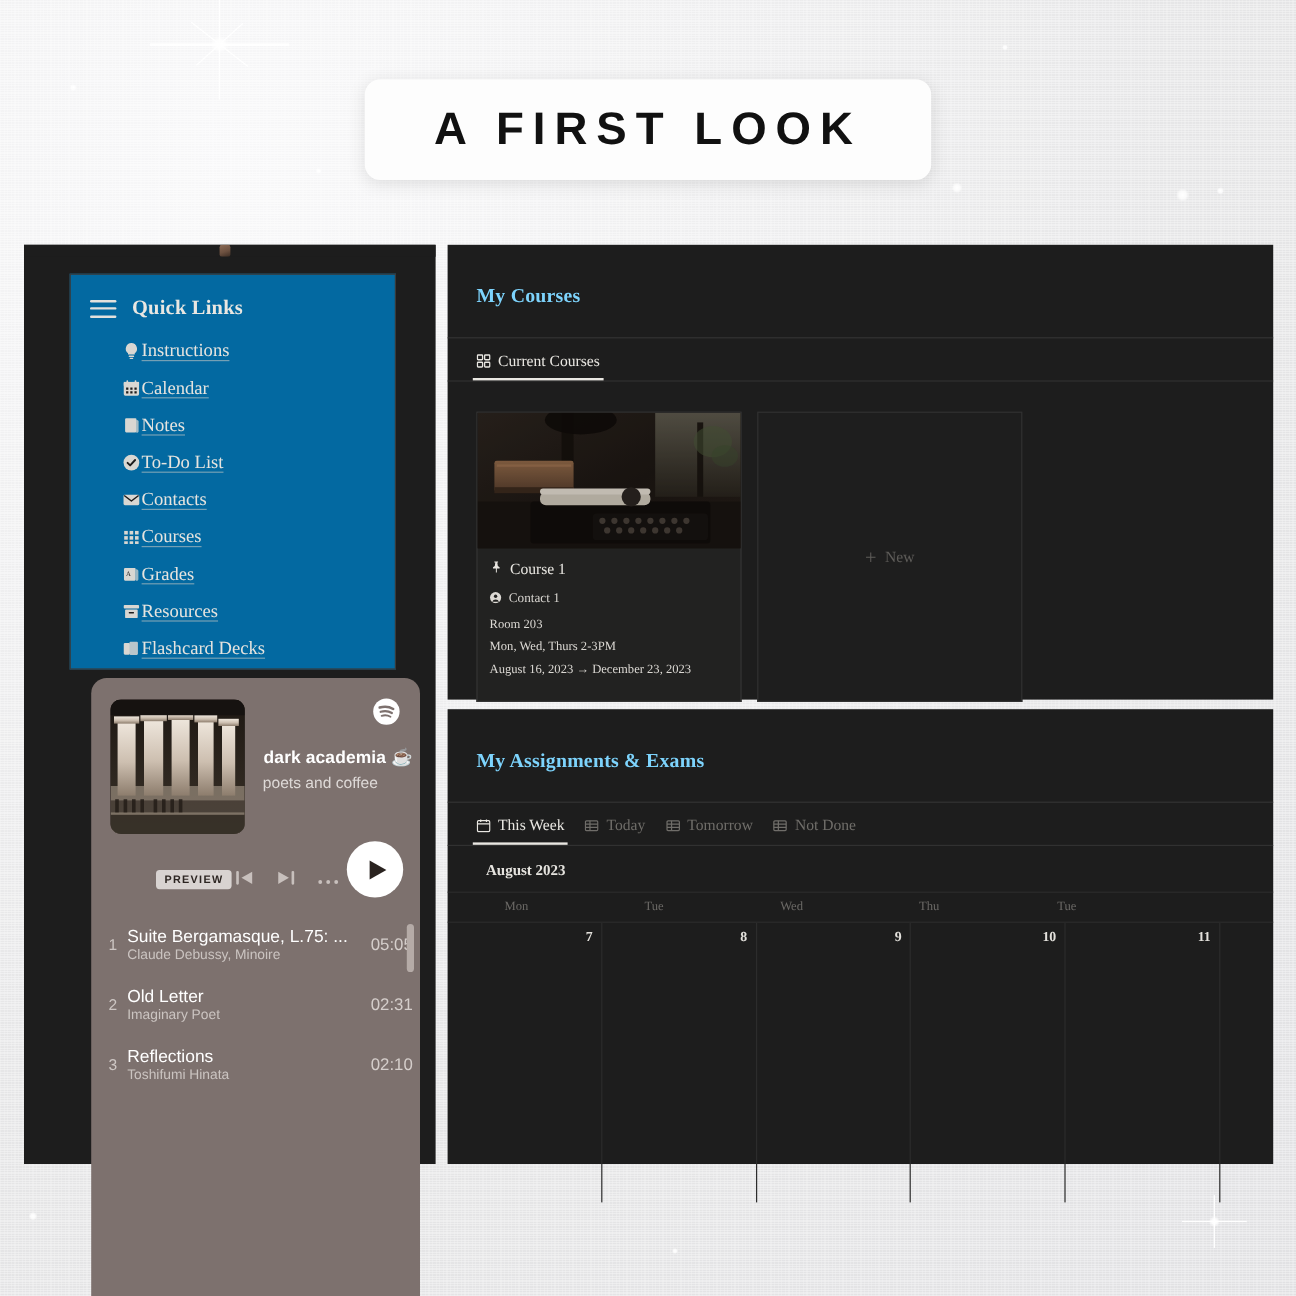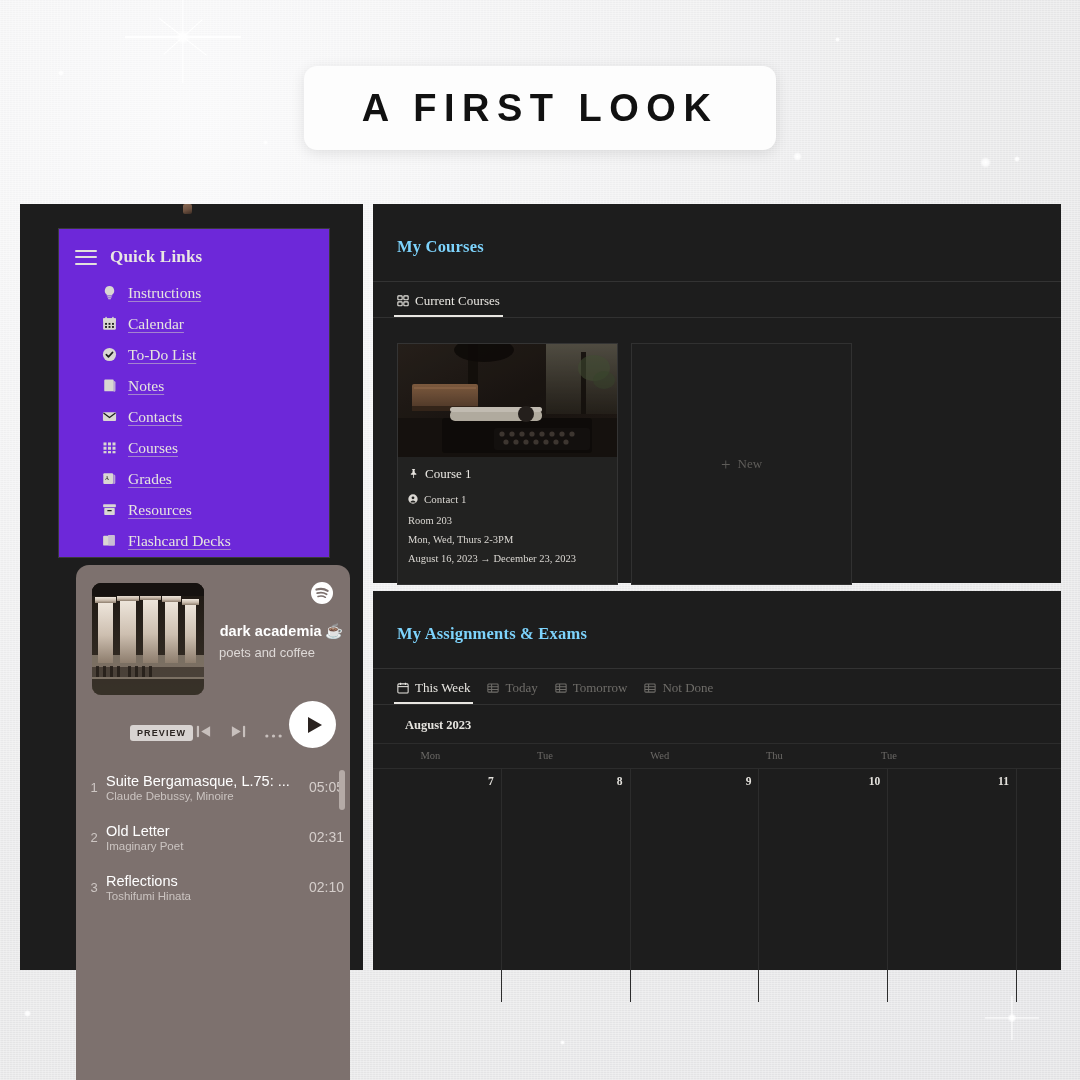--- a/index.html
+++ b/index.html
@@ -58,28 +58,28 @@
   }
   #left-cover i{
     position:absolute; left:163px; top:0px; width:9px; height:10px; display:block;
     background:linear-gradient(160deg,#8a6a55 0%, #6d5140 55%, #3b2c23 100%);
     border-radius:2px;
   }
 
   
   #quick-card{
     position:absolute; left:38px; top:24px; width:272px; height:330px;
-    border:1px solid #3a3a3a; background:#6d28d9;
+    border:1px solid #3a3a3a; background:#0369a1;
   }
   #quick-head{ display:flex; align-items:center; gap:13px; padding:18px 0 0 16px; }
   .hamburger{ width:22px; height:15px; display:flex; flex-direction:column; justify-content:space-between; }
   .hamburger b{ display:block; height:2px; background:#e3e1dd; border-radius:1px; }
   #quick-title{ font-size:17px; font-weight:bold; color:#e9e7e2; letter-spacing:.2px; }
   #ql-list{ margin:10px 0 0 42px; }
-  .ql-item{ display:flex; align-items:center; gap:10px; height:31px; }
+  .ql-item{ display:flex; align-items:center; height:31px; }
   .ql-ic{ width:17px; height:17px; flex:0 0 17px; display:flex; align-items:center; justify-content:center; color:#d9d7d2; }
   .ql-ic svg{ display:block; }
   .ql-label{
     font-size:15.5px; color:#e6e4df; text-decoration:underline;
     text-decoration-color:rgba(210,206,198,.55); text-underline-offset:3px;
   }
 
   
   #spotify{
     position:absolute; left:56px; top:361px; width:274px; height:545px;
@@ -247,35 +247,35 @@
               <rect x="3.6" y=".9" width="1.5" height="3" rx=".6"></rect>
               <rect x="10.9" y=".9" width="1.5" height="3" rx=".6"></rect>
             </svg>
         </span>
         <span class="ql-label">Calendar</span>
       </div>
 
       <div class="ql-item">
         <span class="ql-ic">
           <svg width="15" height="15" viewBox="0 0 16 16" fill="currentColor">
+              <path d="M3.4 1.6h8.1a1 1 0 0 1 1 1v10.6a1 1 0 0 1-1 1H3.4a1 1 0 0 1-1-1V2.6a1 1 0 0 1 1-1z"></path>
+              <path d="M13 3.2c.8.2 1.4.7 1.4 1.4v8.6c0 .8-.7 1.4-1.5 1.4h-.6V3.2z" opacity=".75"></path>
+            </svg>
+        </span>
+        <span class="ql-label">Notes</span>
+      </div>
+
+      <div class="ql-item">
+        <span class="ql-ic">
+          <svg width="15" height="15" viewBox="0 0 16 16" fill="currentColor">
               <circle cx="8" cy="8" r="7"></circle>
               <path d="M4.6 8.2l2.3 2.3 4.4-4.8" stroke="#1d1d1d" stroke-width="1.7" fill="none" stroke-linecap="round" stroke-linejoin="round"></path>
             </svg>
         </span>
         <span class="ql-label">To-Do List</span>
-      </div>
-
-      <div class="ql-item">
-        <span class="ql-ic">
-          <svg width="15" height="15" viewBox="0 0 16 16" fill="currentColor">
-              <path d="M3.4 1.6h8.1a1 1 0 0 1 1 1v10.6a1 1 0 0 1-1 1H3.4a1 1 0 0 1-1-1V2.6a1 1 0 0 1 1-1z"></path>
-              <path d="M13 3.2c.8.2 1.4.7 1.4 1.4v8.6c0 .8-.7 1.4-1.5 1.4h-.6V3.2z" opacity=".75"></path>
-            </svg>
-        </span>
-        <span class="ql-label">Notes</span>
       </div>
 
       <div class="ql-item">
         <span class="ql-ic">
           <svg width="15" height="15" viewBox="0 0 16 16" fill="currentColor">
               <rect x="1" y="3.4" width="14" height="9.4" rx="1.2"></rect>
               <path d="M1.6 4.2L8 9.1l6.4-4.9" stroke="#1d1d1d" stroke-width="1.3" fill="none" stroke-linejoin="round"></path>
             </svg>
         </span>
         <span class="ql-label">Contacts</span>

